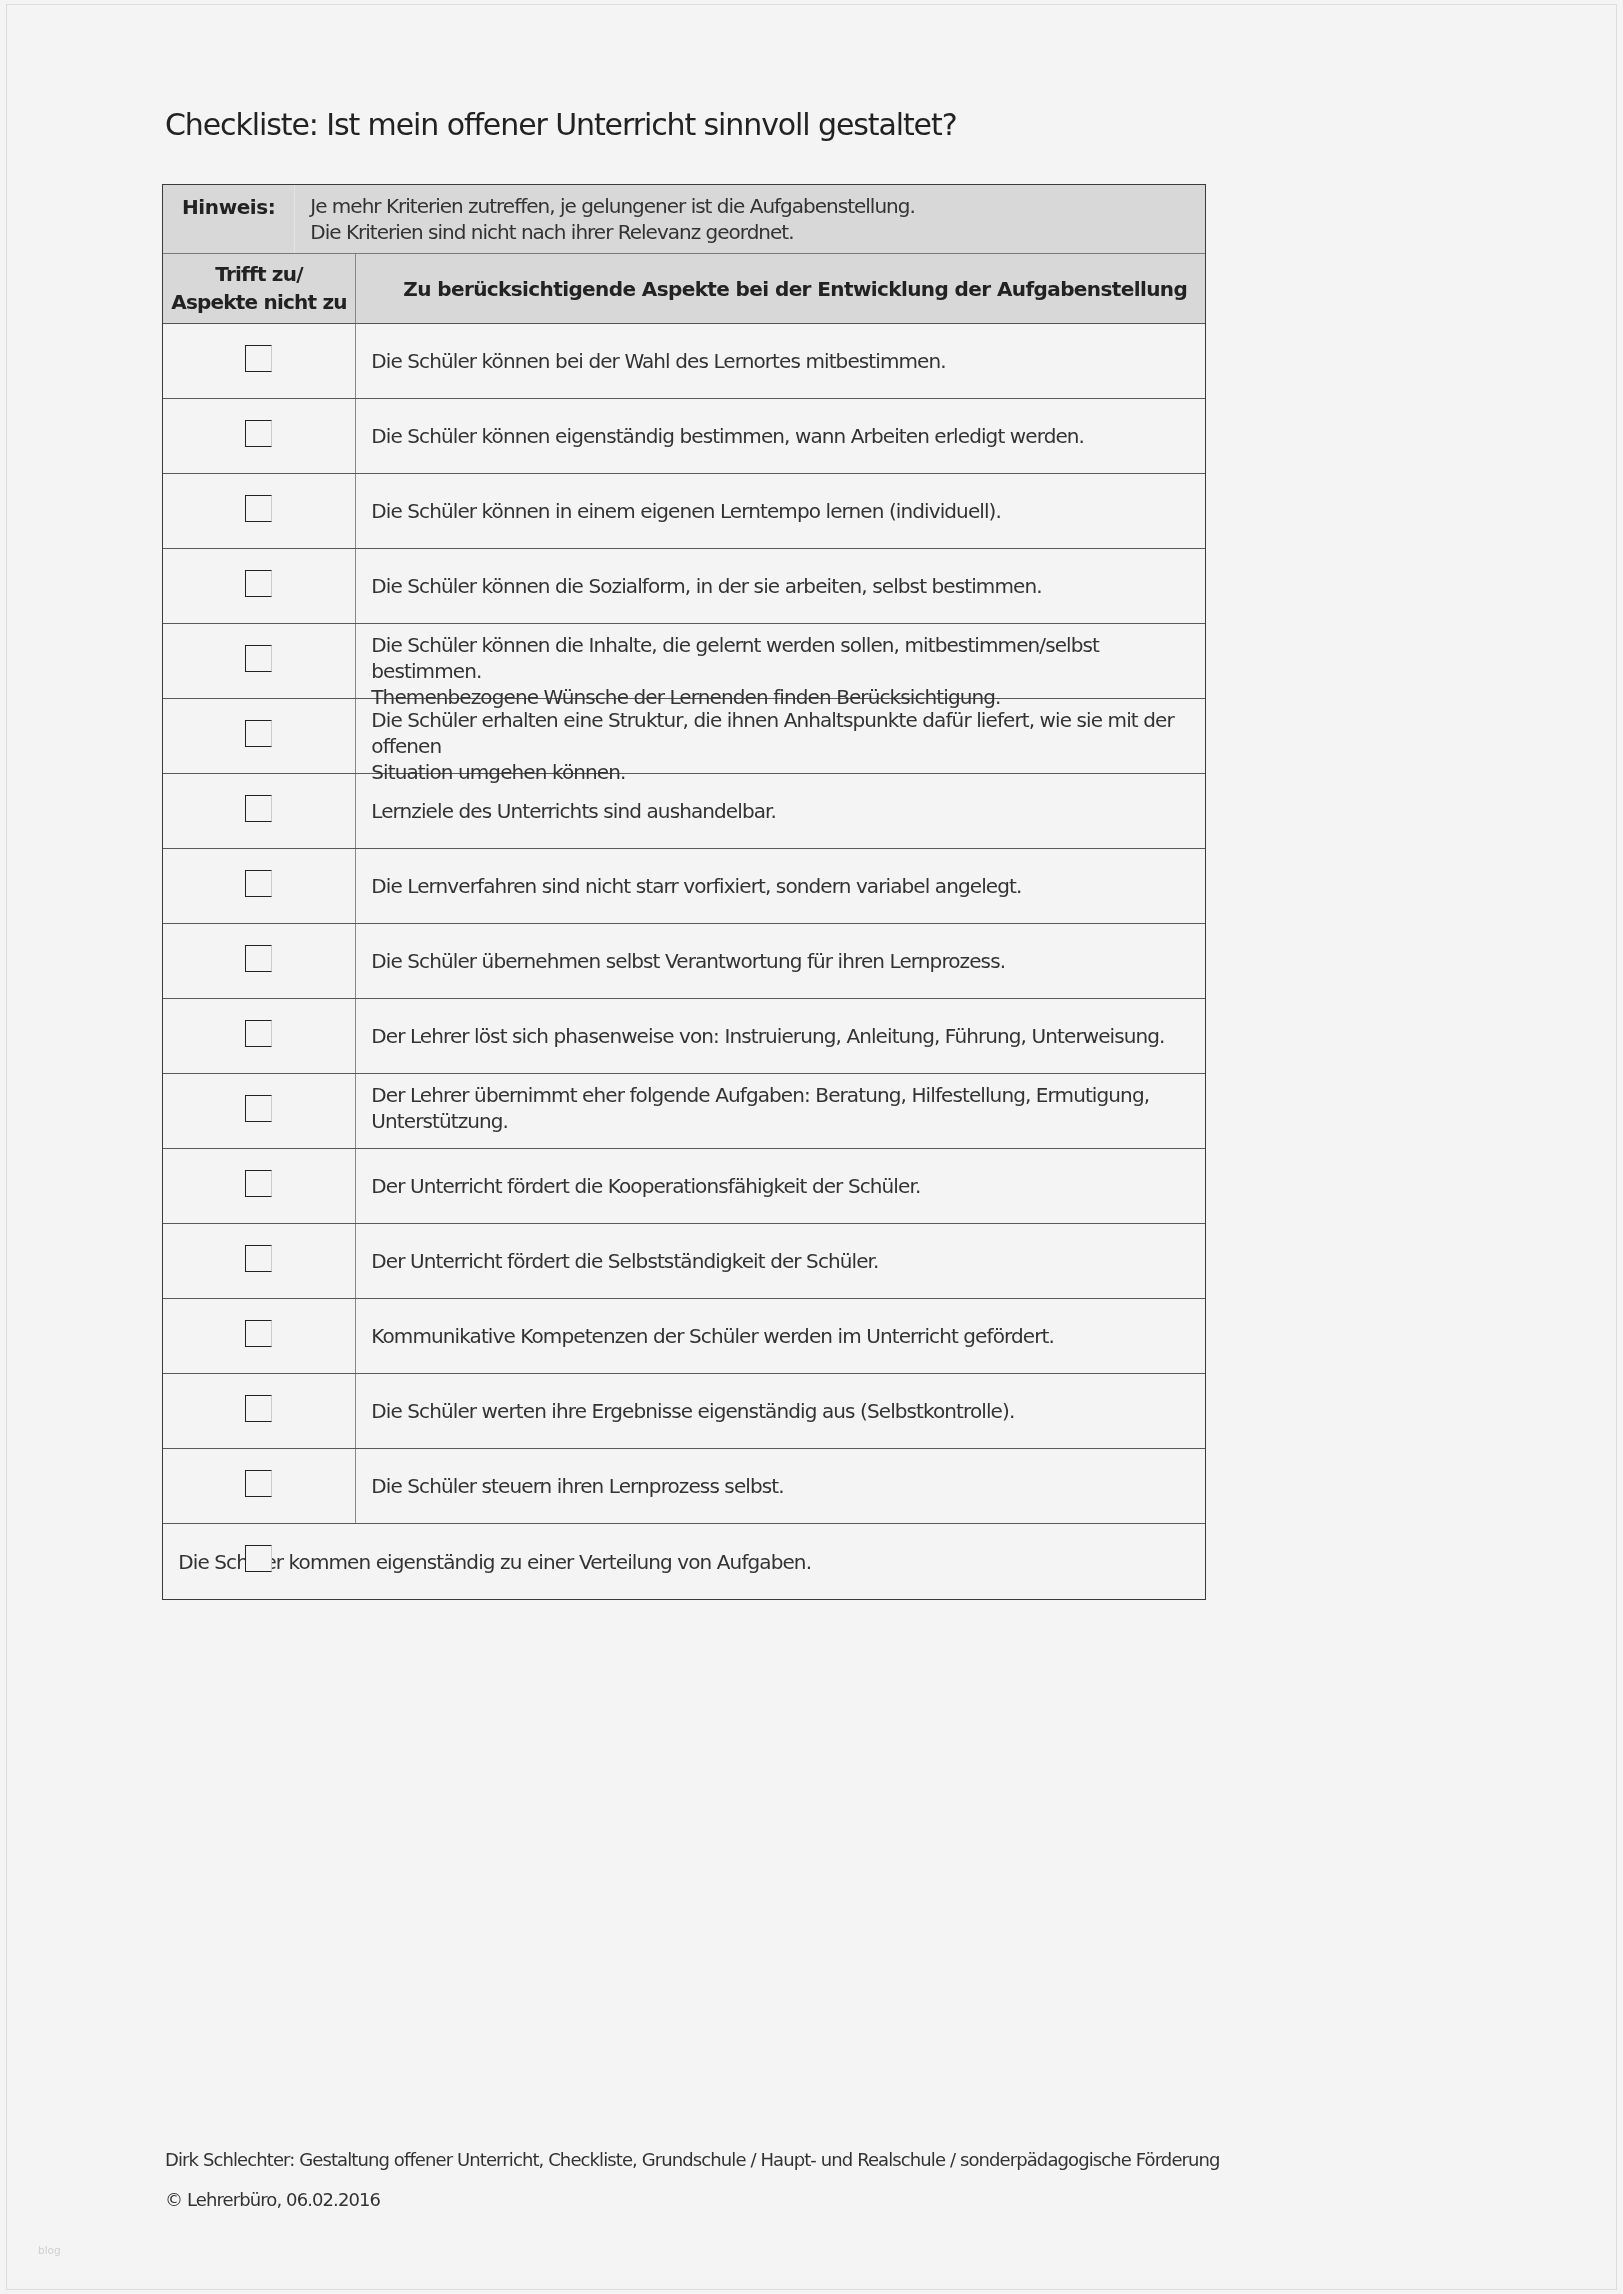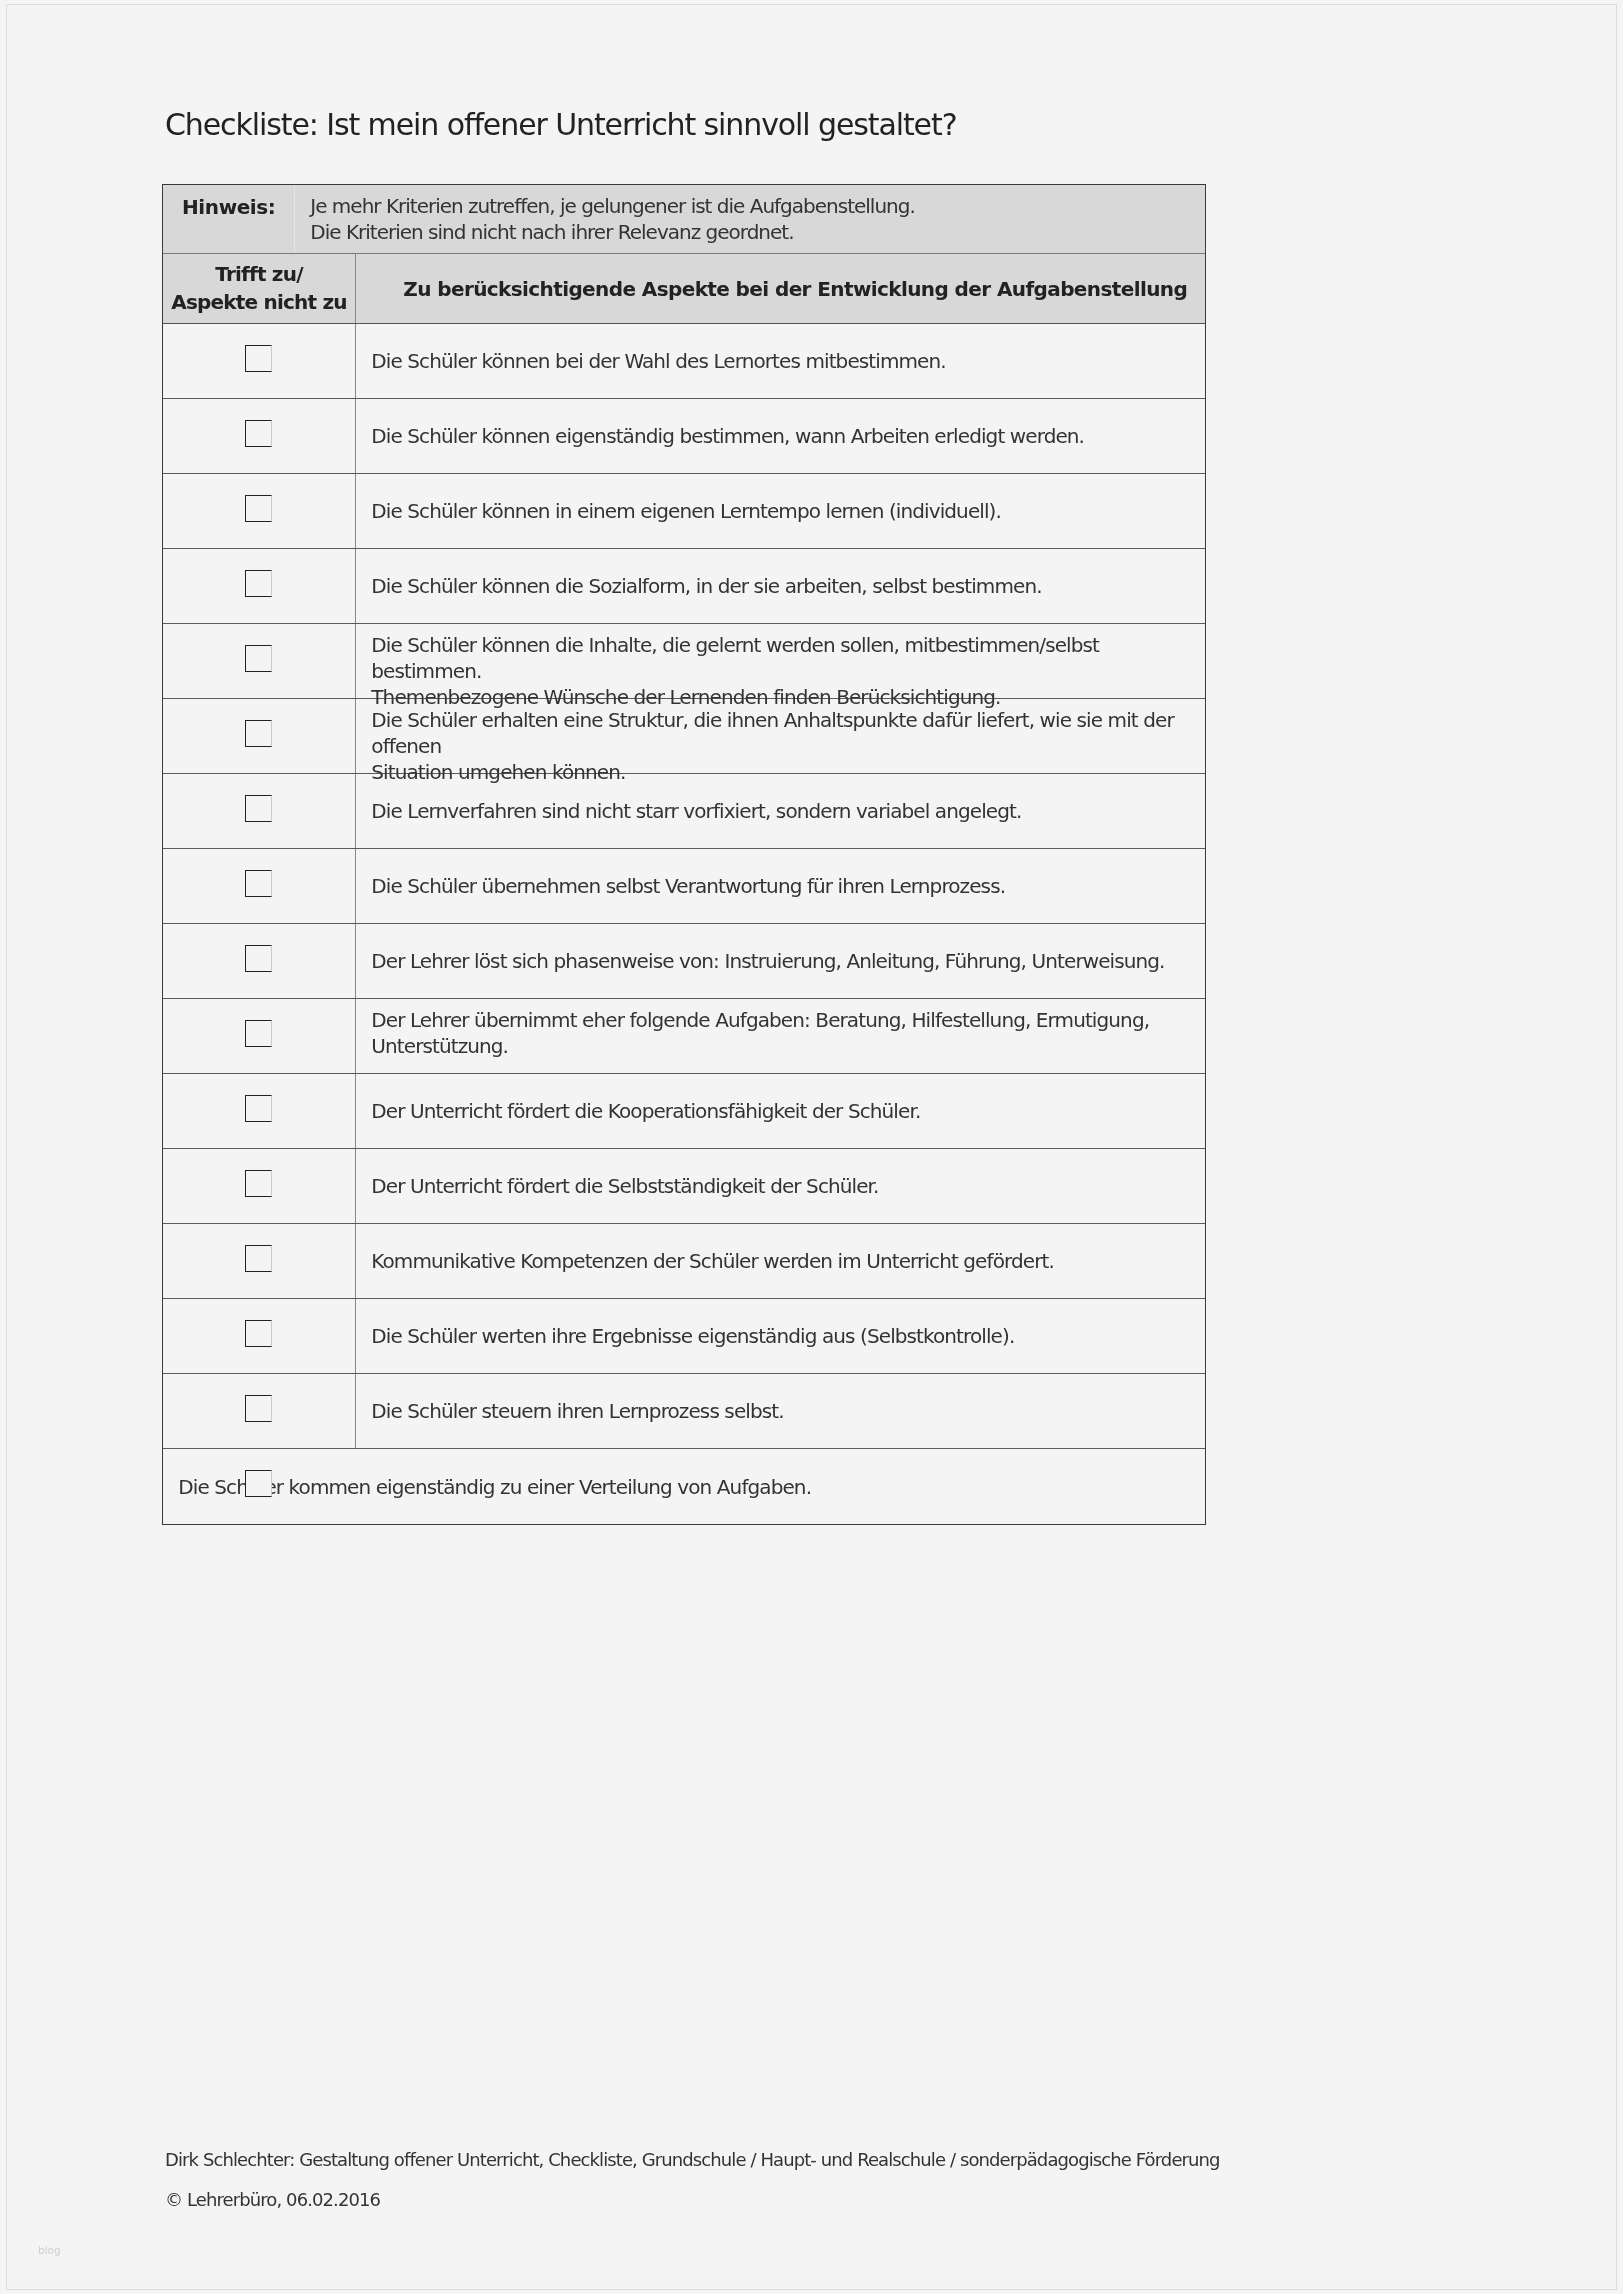--- a/index.html
+++ b/index.html
@@ -137,20 +137,26 @@
         <div class="c1">
           <div class="checkbox"></div>
         </div>
         <div class="c2 two">Die Schüler erhalten eine Struktur, die ihnen Anhaltspunkte dafür liefert, wie sie mit der offenen
 Situation umgehen können.</div>
       </div>
     <div class="row">
         <div class="c1">
           <div class="checkbox"></div>
         </div>
+        <div class="c2">Lernziele des Unterrichts sind aushandelbar.</div>
+      </div>
+    <div class="row">
+        <div class="c1">
+          <div class="checkbox"></div>
+        </div>
         <div class="c2">Die Lernverfahren sind nicht starr vorfixiert, sondern variabel angelegt.</div>
       </div>
     <div class="row">
         <div class="c1">
           <div class="checkbox"></div>
         </div>
         <div class="c2">Die Schüler übernehmen selbst Verantwortung für ihren Lernprozess.</div>
       </div>
     <div class="row">
         <div class="c1">

